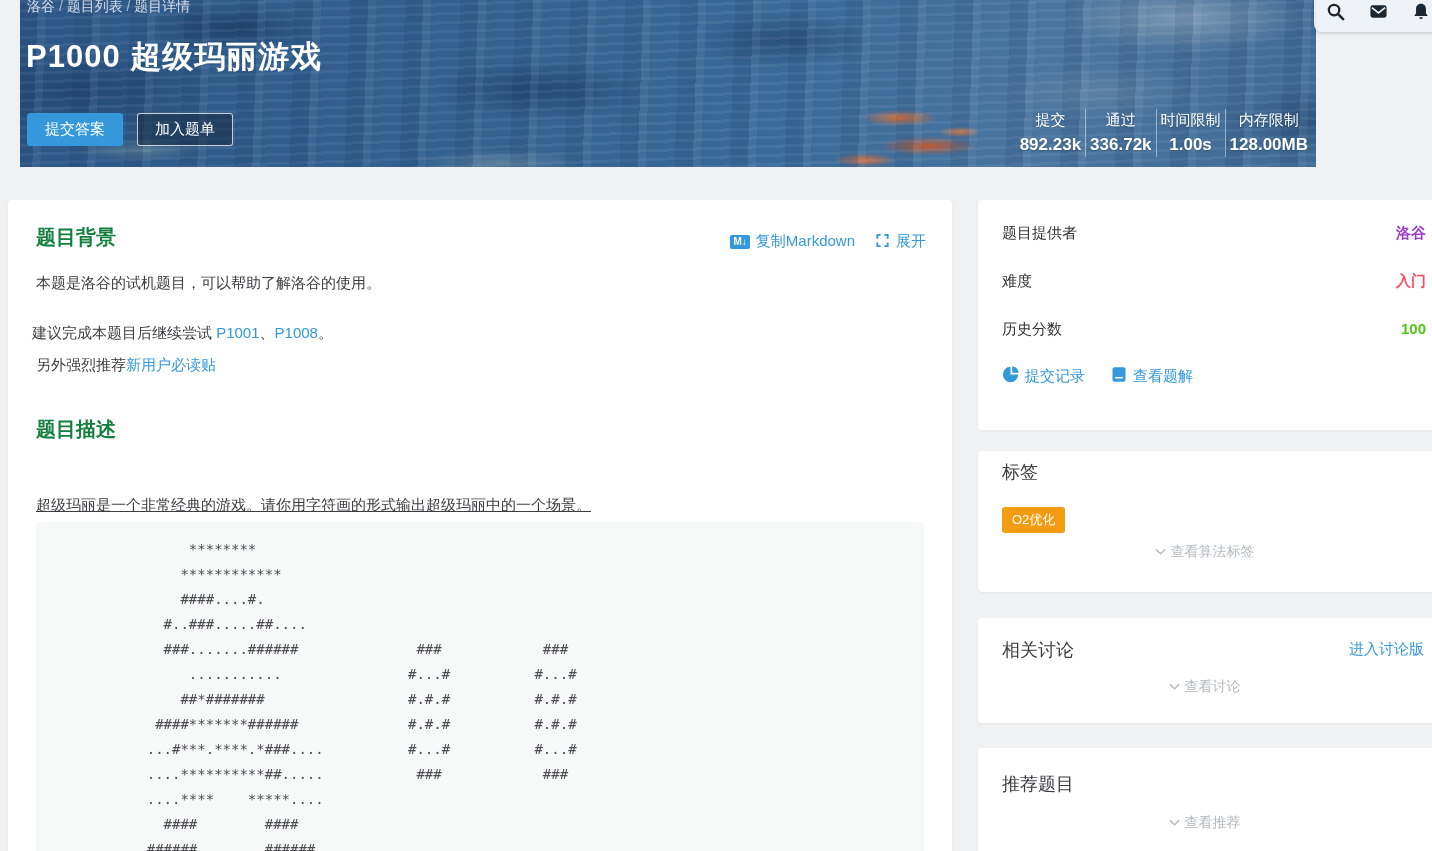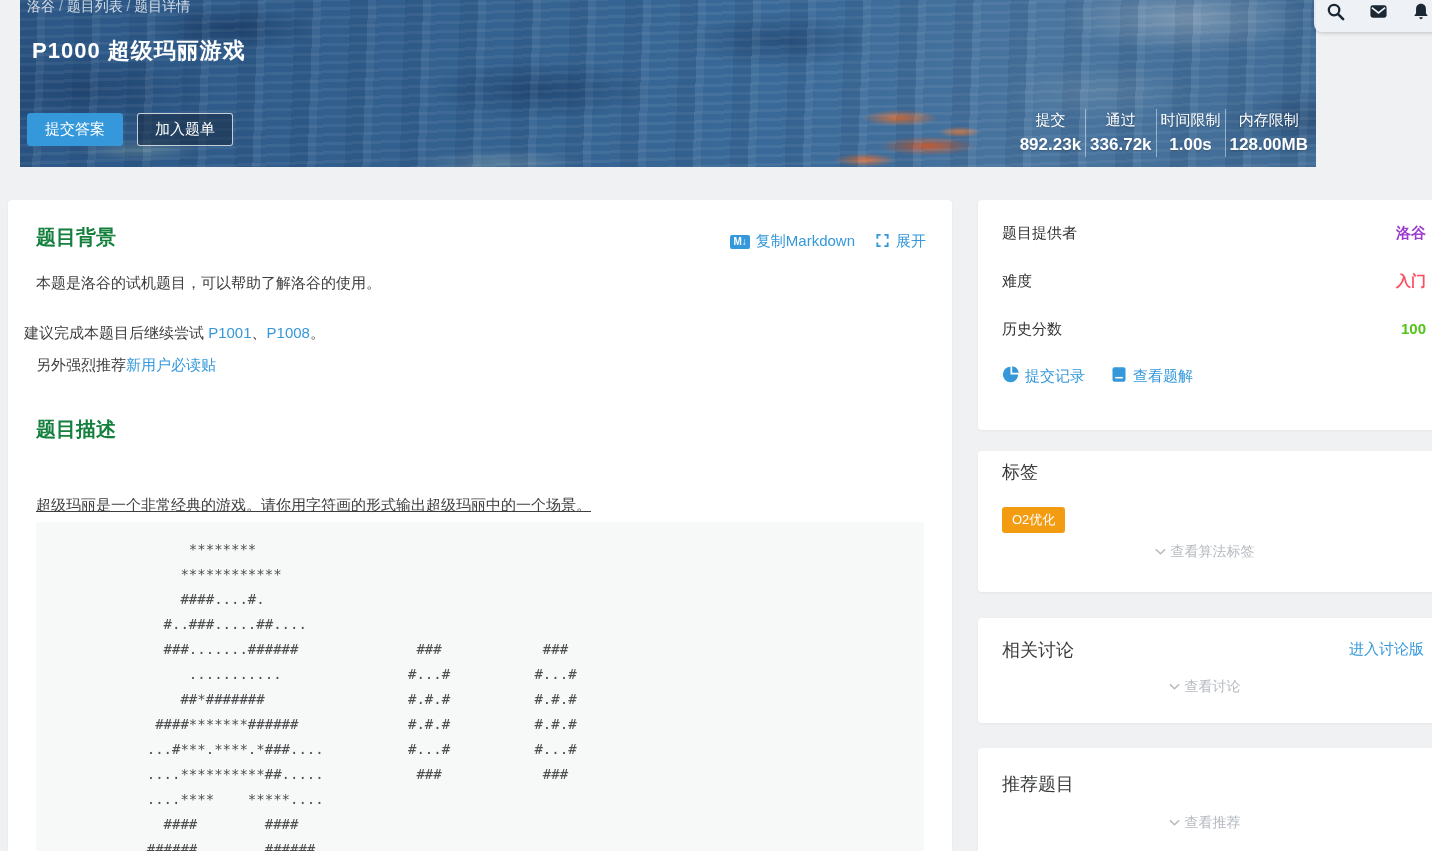--- a/index.html
+++ b/index.html
@@ -34,21 +34,21 @@
   }
   .banner-texture {
     position:absolute; inset:0;
     background-image:
       repeating-linear-gradient(92deg, rgba(12,35,70,0.10) 0 18px, rgba(255,255,255,0.05) 18px 26px, rgba(0,0,0,0) 26px 55px),
       repeating-linear-gradient(178deg, rgba(255,255,255,0.06) 0 3px, rgba(0,0,0,0) 3px 9px);
   }
   .breadcrumb { position:absolute; left:7px; top:-2px; font-size:14px; color:rgba(255,255,255,0.70); }
   .breadcrumb .crumb { color:rgba(255,255,255,0.78); }
   .breadcrumb .sep { color:rgba(255,255,255,0.55); }
-  .page-title { position:absolute; left:12px; top:36px; font-size:22px; font-weight:bold; color:#ffffff; letter-spacing:1px; }
+  .page-title { position:absolute; left:6px; top:36px; font-size:31px; font-weight:bold; color:#ffffff; letter-spacing:1px; }
   .btn-row { position:absolute; left:7px; top:113px; display:flex; gap:14px; }
   .btn { height:33px; padding:3px 17px; font-size:15px; color:#fff; border-radius:3px; cursor:pointer; font-family:inherit; }
   .btn-primary { background:#3498db; border:1px solid #3498db; }
   .btn-ghost { background:rgba(18,32,48,0.45); border:1px solid rgba(255,255,255,0.75); }
 
   .stats { position:absolute; right:4px; bottom:10px; display:flex; color:#fff; text-align:center; }
   .stat { padding:2px 4px; }
   .stat + .stat { border-left:1px solid rgba(255,255,255,0.45); }
   .stat-label { font-size:15px; margin-bottom:5px; text-shadow:0 1px 2px rgba(0,0,0,0.25); }
   .stat-value { font-size:17px; font-weight:bold; text-shadow:0 1px 2px rgba(0,0,0,0.25); }
@@ -184,21 +184,21 @@
     <span>
       <svg width="15" height="15" viewBox="0 0 16 16">
           <path d="M6 2 H2.5 V6 M10 2 H13.5 V6 M6 14 H2.5 V10 M10 14 H13.5 V10" fill="none" stroke="#3498db" stroke-width="2"></path>
         </svg>
     </span>
     <a style="color:#3498db;">展开</a>
   </div>
 
   <div class="para" style="left:28px; top:74px;">本题是洛谷的试机题目，可以帮助了解洛谷的使用。</div>
 
-  <div class="para" style="left:16px; top:124px;"><span>建议完成本题目后继续尝试 </span><a>P1001</a><span>、</span><a>P1008</a><span>。</span></div>
+  <div class="para" style="left:24px; top:124px;"><span>建议完成本题目后继续尝试 </span><a>P1001</a><span>、</span><a>P1008</a><span>。</span></div>
 
   <div class="para" style="left:28px; top:156px;"><span>另外强烈推荐</span><a>新用户必读贴</a></div>
 
   <div class="sec-heading" style="left:28px; top:216px;text-align:center;">题目描述</div>
 
   <div class="para" style="left:28px; top:296px;text-decoration:underline;">超级玛丽是一个非常经典的游戏。请你用字符画的形式输出超级玛丽中的一个场景。</div>
 
   <div class="codeblock">
     <pre>                ********
                ************

